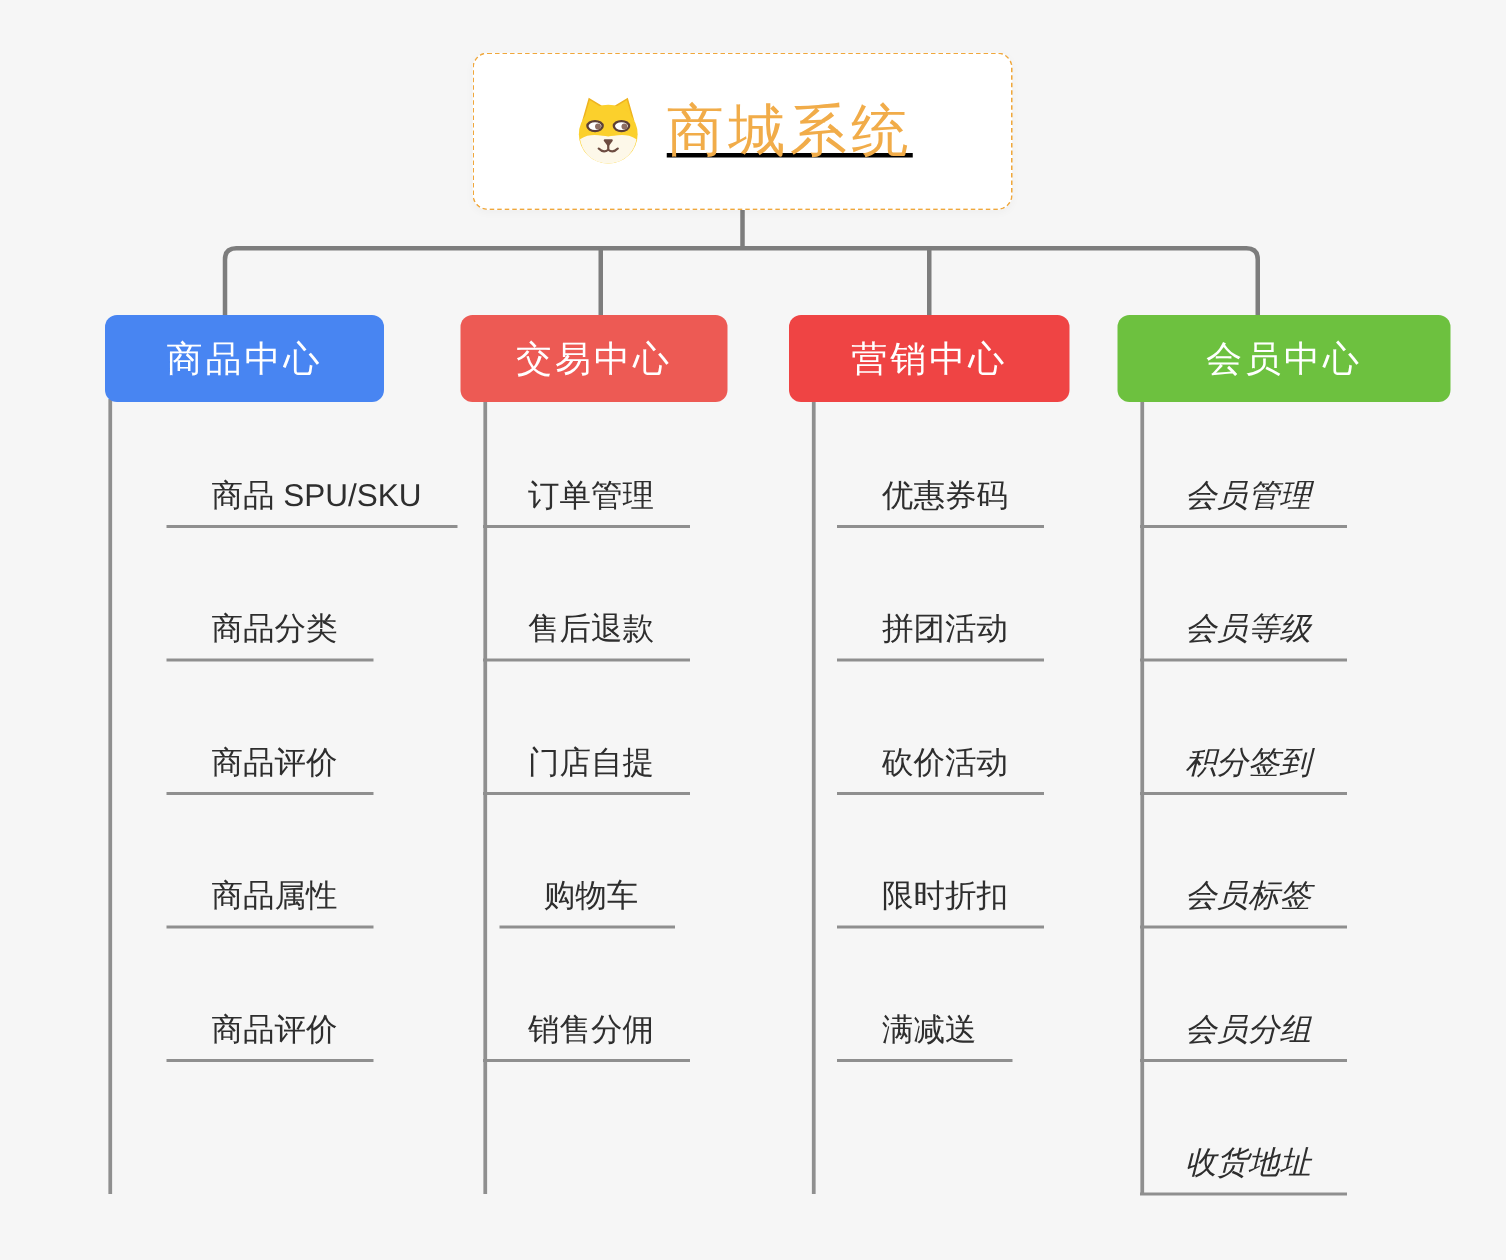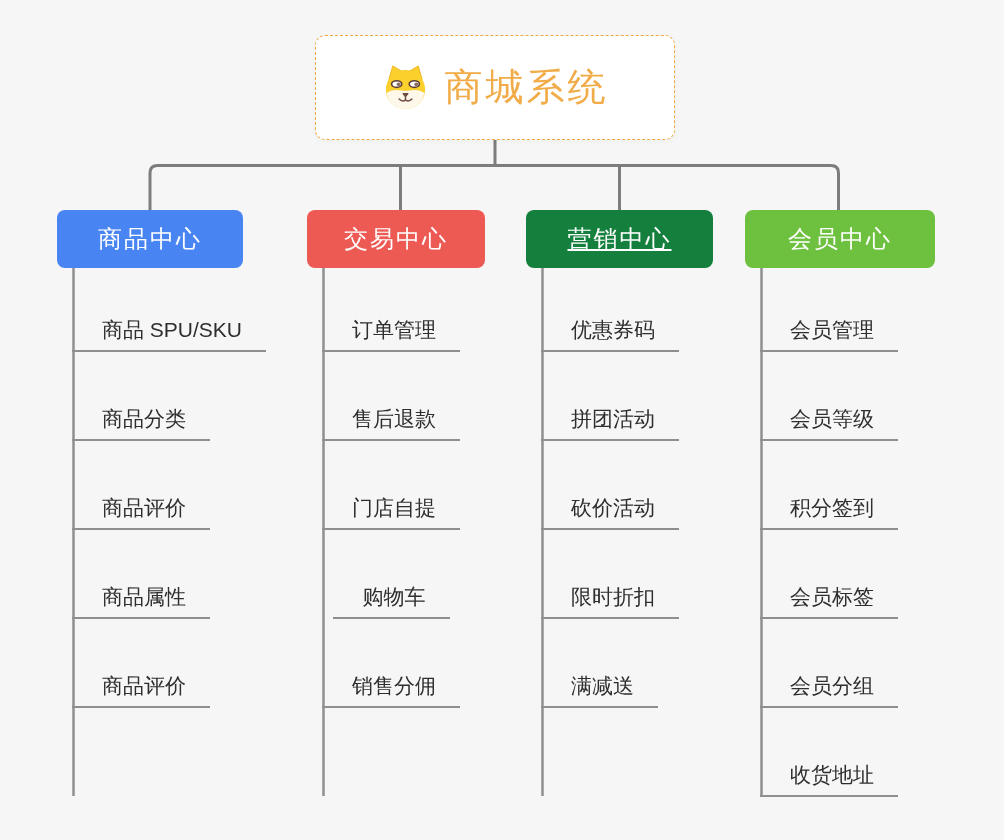--- a/index.html
+++ b/index.html
@@ -51,36 +51,36 @@
     border-radius:8px;
     color:#ffffff;
     font-size:24px;
     letter-spacing:2px;
     display:flex;
     align-items:center;
     justify-content:center;
     white-space:nowrap;
     cursor:default;
   }
-  .branch.b0{left:57px;width:186px;}
+  .branch.b0{left:70px;width:186px;}
   .branch.b1{left:307px;width:178px;}
   .branch.b2{left:526px;width:187px;}
-  .branch.b3{left:745px;width:190px;}
+  .branch.b3{left:745px;width:222px;}
   
   .leaves{
     position:absolute;
     top:263px;
     display:flex;
     flex-direction:column;
     align-items:flex-start;
   }
-  .leaves.c0{left:72px;}
+  .leaves.c0{left:72px;padding-left:39px;}
   .leaves.c1{left:322px;align-items:center;}
-  .leaves.c2{left:541px;}
-  .leaves.c3{left:760px;}
+  .leaves.c2{left:541px;padding-left:17px;}
+  .leaves.c3{left:760px;font-style:italic;}
   .leaf-row{
     height:89px;
     display:flex;
     align-items:flex-end;
   }
   .leaf{
     font-size:21px;
     color:#2e2e2e;
     padding:0 24px 6px 30px;
     border-bottom:2px solid #8f8f8f;
@@ -100,21 +100,21 @@
 
     <path d="M400.5 165.5 V210" stroke="#7d7d7d" stroke-width="3" fill="none"></path>
     <path d="M619.5 165.5 V210" stroke="#7d7d7d" stroke-width="3" fill="none"></path>
 
     <path d="M73.5 266 V796" stroke="#8f8f8f" stroke-width="2.5" fill="none"></path>
     <path d="M323.5 266 V796" stroke="#8f8f8f" stroke-width="2.5" fill="none"></path>
     <path d="M542.5 266 V796" stroke="#8f8f8f" stroke-width="2.5" fill="none"></path>
     <path d="M761.5 266 V796" stroke="#8f8f8f" stroke-width="2.5" fill="none"></path>
   </svg>
 
-  <div class="root-node" style="border-color: rgb(240, 167, 59);">
+  <div class="root-node" style="border-color: rgb(240, 167, 59); text-decoration: underline;">
     <svg class="doge" viewBox="0 0 48 48">
       <path d="M7 16 L11 2 L21 8 Z" fill="#fbcf2c" stroke="#eeb31f" stroke-width="1"></path>
       <path d="M41 16 L37 2 L27 8 Z" fill="#fbcf2c" stroke="#eeb31f" stroke-width="1"></path>
       <circle cx="24" cy="26" r="20" fill="#fbd02c"></circle>
       <path d="M4.8 29.5 C 12 24.5, 20 27.5, 24 27.5 C 28 27.5, 36 24.5, 43.2 29.5
                C 41.5 39.5, 33.8 45.9, 24 45.9 C 14.2 45.9, 6.5 39.5, 4.8 29.5 Z" fill="#fdf8e9"></path>
       <ellipse cx="15" cy="20.5" rx="5.2" ry="3.4" fill="#ffffff" stroke="#5d4037" stroke-width="1.6"></ellipse>
       <ellipse cx="33" cy="20.5" rx="5.2" ry="3.4" fill="#ffffff" stroke="#5d4037" stroke-width="1.6"></ellipse>
       <circle cx="17" cy="20.8" r="2" fill="#8d6e63"></circle>
       <circle cx="35" cy="20.8" r="2" fill="#8d6e63"></circle>
@@ -123,21 +123,21 @@
     </svg>
     <span class="root-title" style="color: rgb(241, 172, 73);">商城系统</span>
   </div>
 
   <div class="branch b0" style="background: rgb(72, 133, 242);">
     <span>商品中心</span>
   </div>
   <div class="branch b1" style="background: rgb(237, 90, 84);">
     <span>交易中心</span>
   </div>
-  <div class="branch b2" style="background: #15803d; text-decoration: underline;">
+  <div class="branch b2" style="background: #ef4444;">
     <span>营销中心</span>
   </div>
   <div class="branch b3" style="background: rgb(109, 193, 63);">
     <span>会员中心</span>
   </div>
 
   <div class="leaves c0">
     <div class="leaf-row">
         <span class="leaf">商品 SPU/SKU</span>
       </div>

